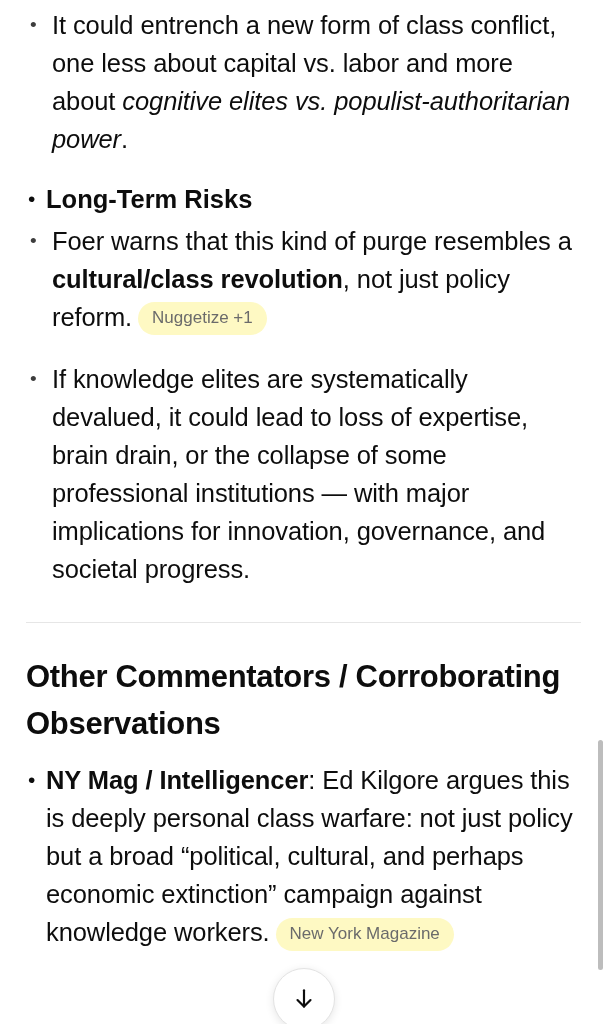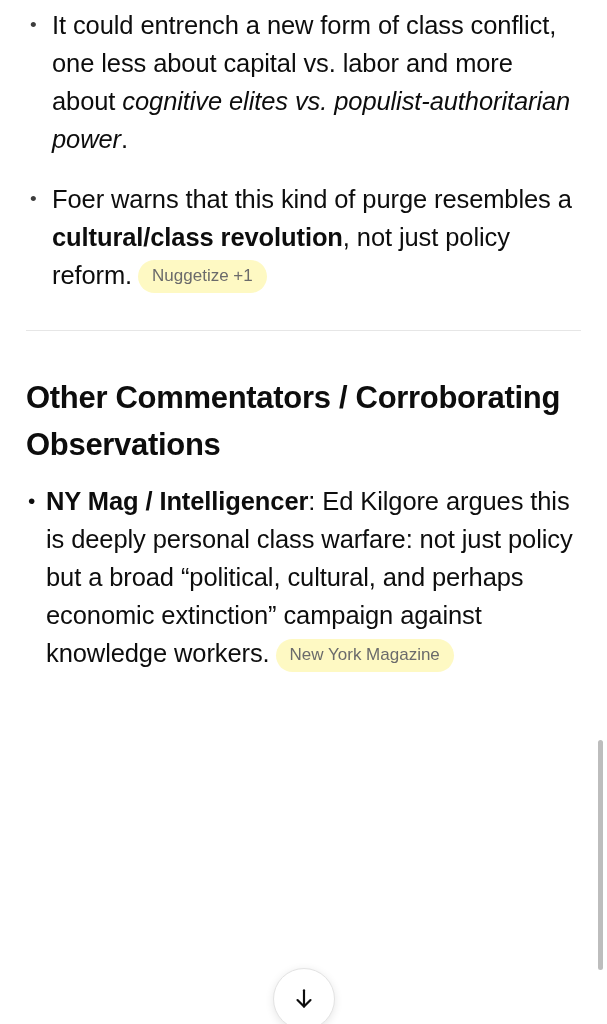--- a/index.html
+++ b/index.html
@@ -107,21 +107,21 @@
   hr.divider {
     border: none;
     border-top: 1px solid #e6e6e6;
     margin: 34px 0 0 0;
   }
 
   h2.section-title {
     font-size: 31px;
     line-height: 47px;
     font-weight: bold;
-    margin: 43px 0 14px 0;
+    margin: 30px 0 14px 0;
     letter-spacing: -0.3px;
   }
 
   ul.lvl1.commentators > li {
     padding-left: 20px;
     margin-bottom: 12px;
   }
 
   
   .scrollbar {
@@ -158,24 +158,32 @@
 <div class="page">
 
   <div class="top-block">
     <ul class="lvl2">
       <li>
         <span class="body-text"><span>It could entrench a new form of class conflict, one less about capital vs. labor and more about </span><em class="it">cognitive elites vs. populist-authoritarian power</em><span>.</span></span>
       </li>
     </ul>
   </div>
 
+  <ul class="lvl1 heading-sub">
+    <li>
+      <span class="head-text">Long-Term Risks</span>
+    </li>
+  </ul>
 
   <ul class="lvl2">
     <li>
       <span class="body-text"><span>Foer warns that this kind of purge resembles a </span><strong class="bd">cultural/class revolution</strong><span>, not just policy reform.</span></span><span class="chip">Nuggetize +1</span>
+    </li>
+    <li>
+      <span class="body-text">If knowledge elites are systematically devalued, it could lead to loss of expertise, brain drain, or the collapse of some professional institutions — with major implications for innovation, governance, and societal progress.</span>
     </li>
   </ul>
 
   <hr class="divider">
 
   <h2 class="section-title">Other Commentators / Corroborating Observations</h2>
 
   <ul class="lvl1 commentators">
     <li>
       <span class="body-text"><strong class="bd">NY Mag / Intelligencer</strong><span>: Ed Kilgore argues this is deeply personal class warfare: not just policy but a broad “political, cultural, and perhaps economic extinction” campaign against knowledge workers.</span></span><span class="chip">New York Magazine</span>

